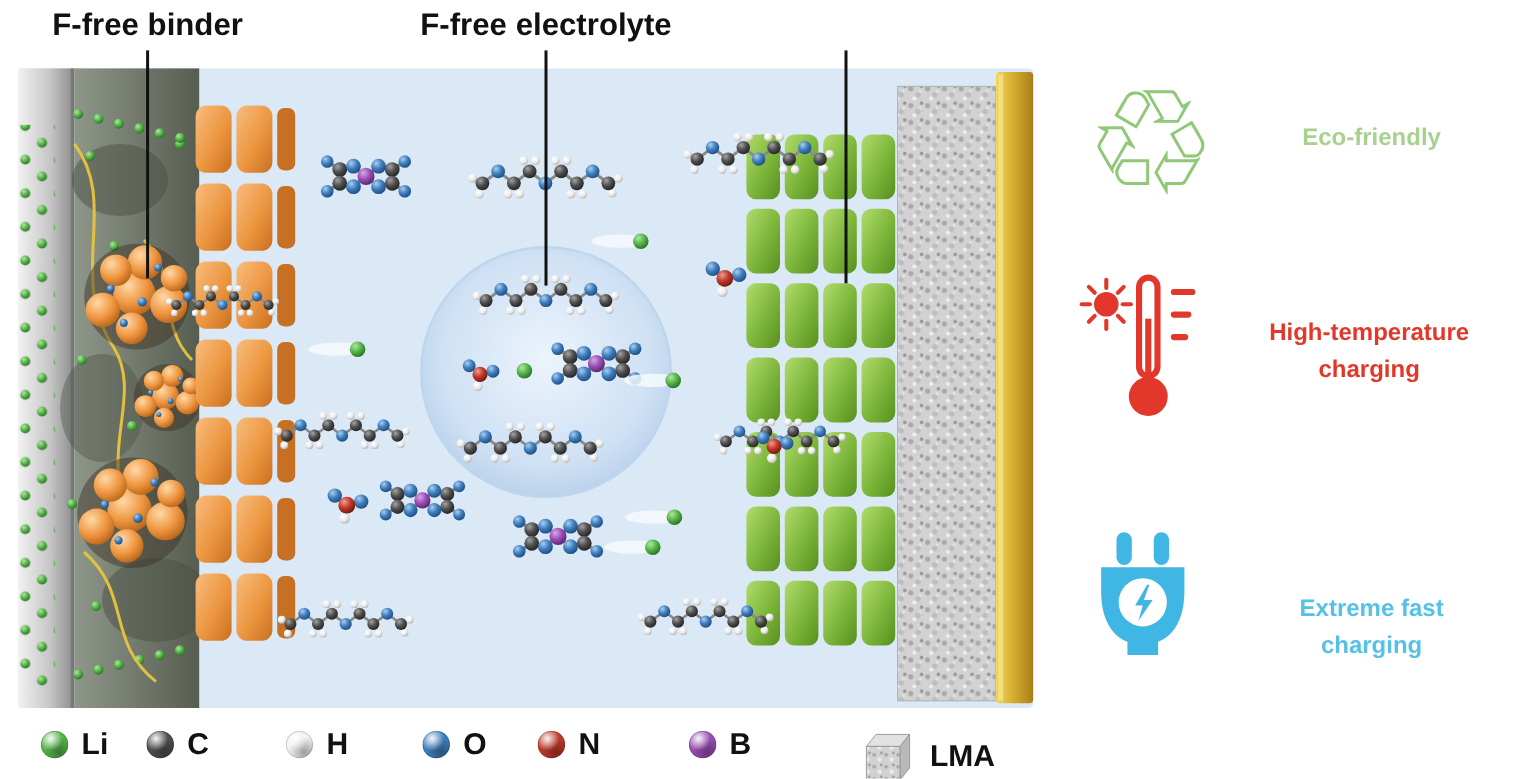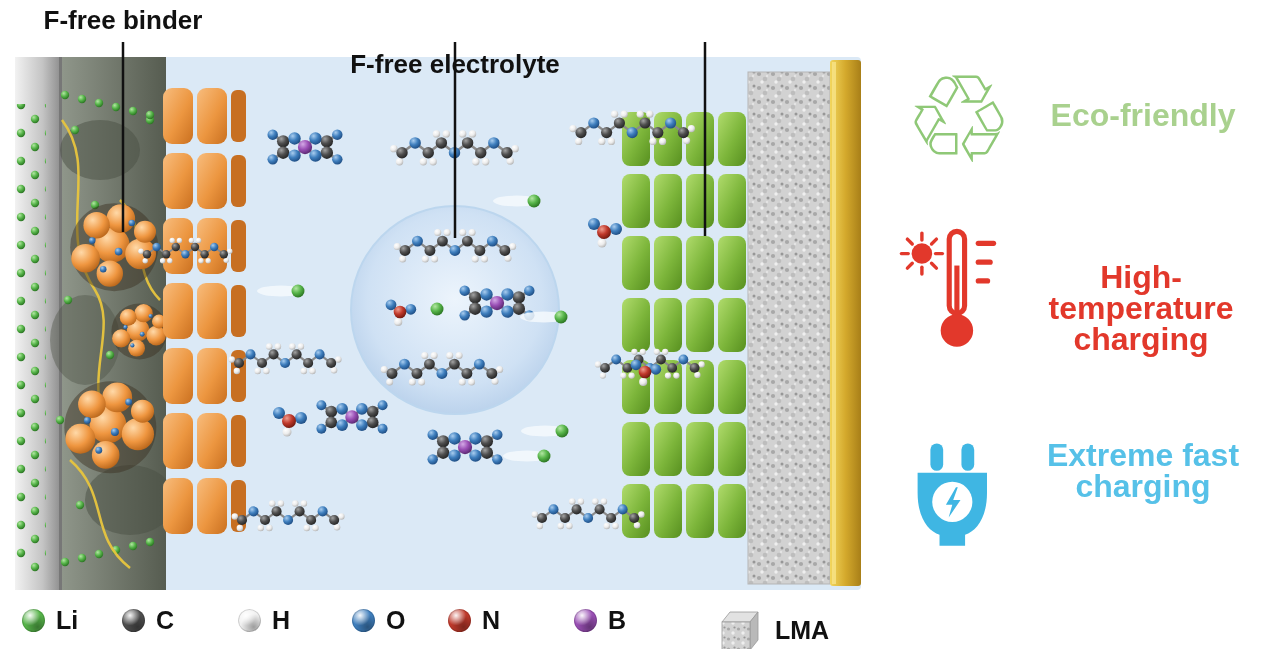--- a/index.html
+++ b/index.html
@@ -2,21 +2,21 @@
 <html><head>
 <meta charset="utf-8">
 <style>
   html,body{margin:0;padding:0;background:#fff;}
   .canvas{position:relative;width:1269px;height:649px;background:#fff;
           font-family:"Liberation Sans",sans-serif;overflow:hidden;}
   .top-label{position:absolute;top:5px;font-size:26px;font-weight:bold;color:#111;
              text-align:center;letter-spacing:0;}
   .diagram-svg{position:absolute;left:0;top:0;}
   .feature{position:absolute;}
-  .f-label{position:absolute;font-size:32px;font-weight:bold;text-align:center;line-height:31px;}
+  .f-label{position:absolute;font-size:20px;font-weight:bold;text-align:center;line-height:31px;}
   .recycle-glyph{position:absolute;left:893px;top:58px;width:132px;height:124px;
                  font-size:122px;line-height:124px;text-align:center;color:#8fc877;}
   .legend-item{position:absolute;top:606px;display:flex;align-items:center;gap:11px;
                font-size:25px;font-weight:bold;color:#111;}
   .sphere{display:inline-block;width:23px;height:23px;border-radius:50%;
           background-image:radial-gradient(circle at 35% 28%, rgba(255,255,255,.95), rgba(255,255,255,0) 45%),
                            radial-gradient(circle at 68% 78%, rgba(0,0,0,.35), rgba(0,0,0,0) 55%);
           box-shadow:inset 0 0 0 1px rgba(0,0,0,.15);}
 </style>
 </head>
@@ -332,21 +332,21 @@
       <use href="#li-streak" transform="translate(544,456)"></use>
       <circle cx="437" cy="309" r="6.5" fill="url(#gLi)"></circle>
     </g>
 
     <line x1="123" y1="42" x2="123" y2="232" stroke="#111" stroke-width="2.5"></line>
     <line x1="455" y1="42" x2="455" y2="238" stroke="#111" stroke-width="2.5"></line>
     <line x1="705" y1="42" x2="705" y2="236" stroke="#111" stroke-width="2.5"></line>
   </svg>
 
   <div class="top-label" style="left:28px;width:190px;">F-free binder</div>
-  <div class="top-label" style="left:338px;width:234px;margin-top:44px;">F-free electrolyte</div>
+  <div class="top-label" style="left:338px;width:234px;">F-free electrolyte</div>
 
   <div class="feature">
     <div class="recycle-glyph" style="color: rgb(143, 200, 119);">♲</div>
     <div class="f-label" style="left: 1026px; top: 100px; width: 234px; color: rgb(169, 209, 142);">Eco-friendly</div>
   </div>
 
   <div class="feature">
     <svg style="position:absolute;left:898px;top:216px;" width="105" height="158" viewBox="-8 0 123 165">
       <g stroke="#e2382b" stroke-width="4" stroke-linecap="round">
         <line x1="36" y1="34" x2="44" y2="34"></line>
@@ -372,24 +372,24 @@
   </div>
 
   <div class="feature">
     <svg style="position:absolute;left:903px;top:440px;" width="105" height="122" viewBox="0 0 115 130">
       <rect x="30" y="2" width="14" height="30" rx="7" fill="#3fb6e3"></rect>
       <rect x="64" y="2" width="14" height="30" rx="7" fill="#3fb6e3"></rect>
       <path d="M16,34 L92,34 L92,56 C92,84 80,98 68,102 L68,114 L40,114 L40,102 C28,98 16,84 16,56 Z" fill="#3fb6e3"></path>
       <circle cx="54" cy="66" r="22" fill="#fff"></circle>
       <polygon points="58,50 47,69 54,69 50,83 63,64 55,64 60,50" fill="#3fb6e3"></polygon>
     </svg>
-    <div class="f-label" style="left: 1040px; top: 440px; width: 206px; color: rgb(86, 193, 232);">Extreme fast charging</div>
-  </div>
-
-  <div class="legend-item" style="left:22px;">
+    <div class="f-label" style="left: 1040px; top: 492px; width: 206px; color: rgb(86, 193, 232);">Extreme fast charging</div>
+  </div>
+
+  <div class="legend-item" style="left:34px;">
     <span class="sphere" style="background-color: rgb(87, 181, 74);"></span>
     <span>Li</span>
   </div>
   <div class="legend-item" style="left:122px;">
     <span class="sphere" style="background-color: rgb(79, 79, 79);"></span>
     <span>C</span>
   </div>
   <div class="legend-item" style="left:238px;">
     <span class="sphere" style="background-color: rgb(241, 241, 241);"></span>
     <span>H</span>

